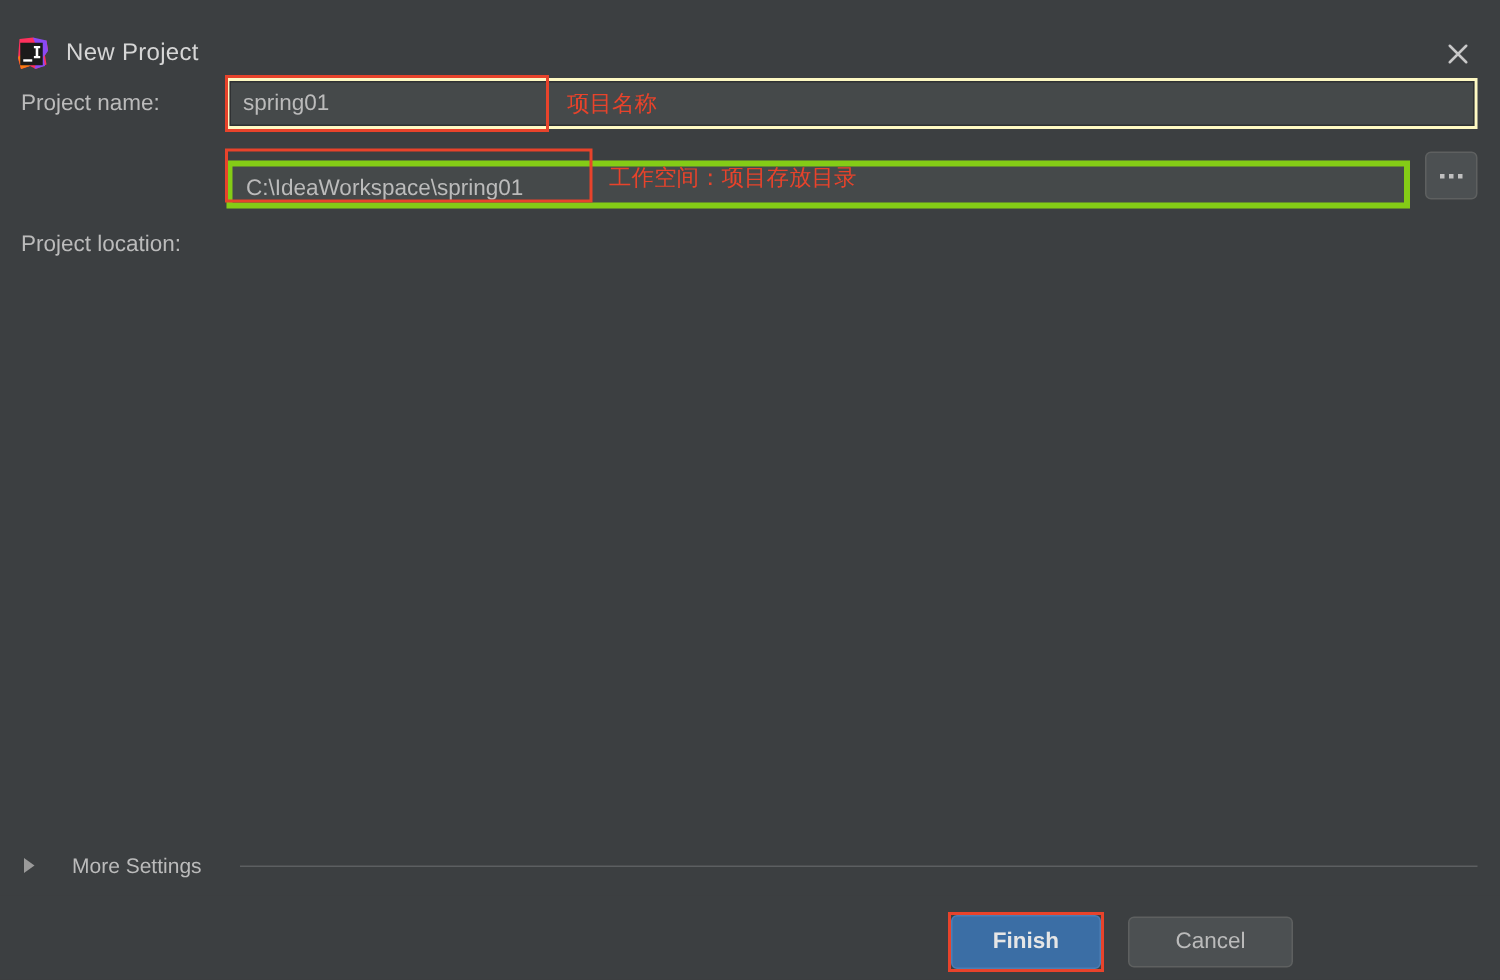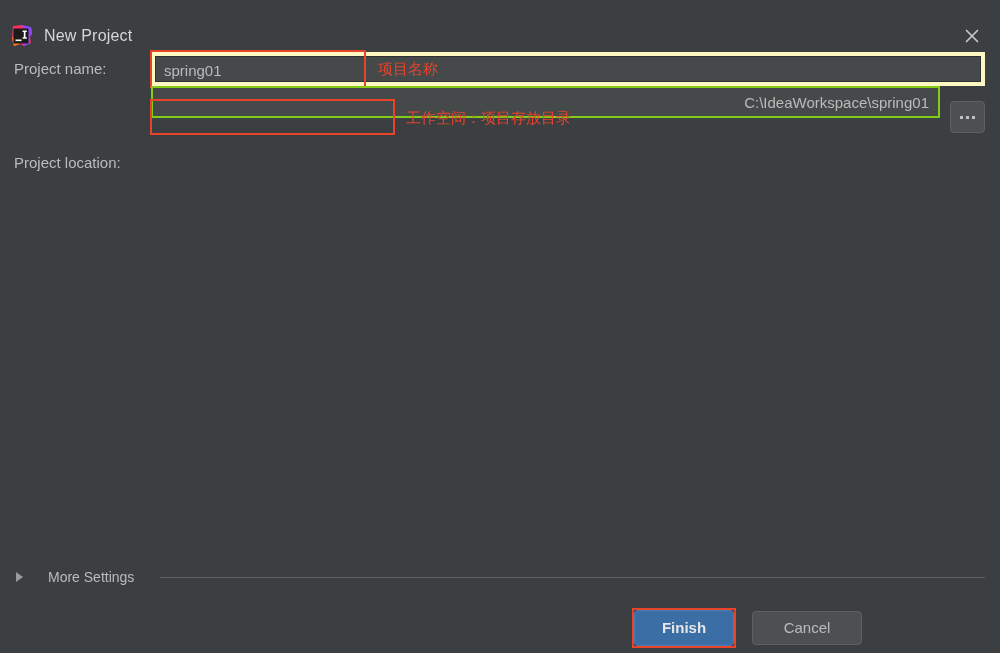--- a/index.html
+++ b/index.html
@@ -74,37 +74,36 @@
     line-height: 30px;
     padding: 0 9px;
     white-space: nowrap;
     overflow: hidden;
   }
 
   
   #field-project-name {
     left: 151px; top: 52px;
     width: 834px; height: 34px;
-    border: 4px solid #fef9c3;
+    border: 2px solid #fef9c3;
     background: #45494a;
     line-height: 30px;
   }
   #field-project-name-inner {
     position: absolute;
     left: 0; top: 0; right: 0; bottom: 0;
     border: 1px solid #2f3133;
     pointer-events: none;
   }
 
   #field-project-location {
-    left: 151px; top: 86px;
+    left: 151px; top: 107px;
     width: 789px; height: 32px;
-    border: 2px solid #84cc16;
+    border: 4px solid #84cc16;
     line-height: 30px;
-    text-align: right;
   }
 
   
   #browse-button {
     position: absolute;
     left: 950px; top: 101px;
     width: 35px; height: 32px;
     box-sizing: border-box;
     background: #4c5052;
     border: 1px solid #5e6060;

